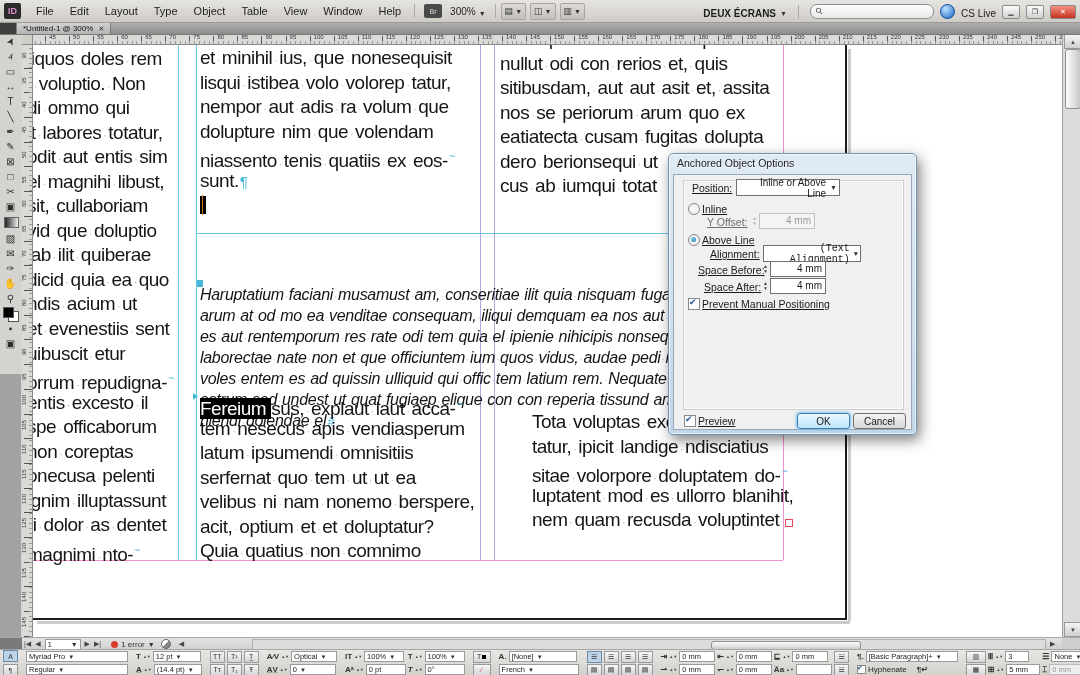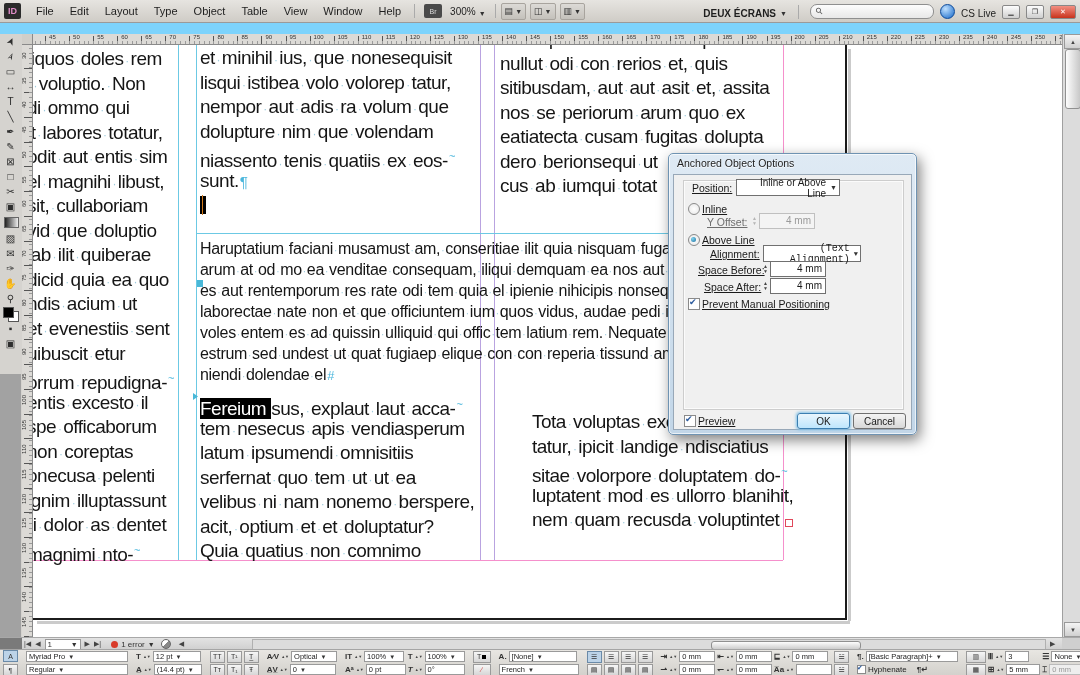--- a/index.html
+++ b/index.html
@@ -57,21 +57,21 @@
   .g-violet{background:#b9a3e0;}
   .anchormark{position:absolute;left:165px;top:236px;width:6px;height:7px;background:#49b8d8;}
   .portmark{position:absolute;left:161px;top:349px;width:5px;height:7px;background:#49b8d8;clip-path:polygon(0 0,100% 50%,0 100%);}
   .outport{position:absolute;left:753px;top:475px;width:6px;height:6px;border:1px solid #e0475a;background:#fff;}
   .anchored-object{position:absolute;left:168px;top:152px;width:6px;height:18px;background:#000;}
   .anchored-object::before{content:'';position:absolute;left:2px;top:-1px;width:1px;height:20px;background:#d07818;}
   
   .tblock{position:absolute;color:#151515;}
   .tblock .tl{white-space:nowrap;letter-spacing:-0.5px;}
   .body19 .tl{font-size:19px;line-height:24.55px;height:24.55px;}
-  .italicp{}
+  .italicp{font-style:italic;margin-top:46px;}
   .italicp .tl{font-size:16px;line-height:21px;height:21px;letter-spacing:-0.3px;}
   .wsp{display:inline-block;width:7px;text-align:center;color:#8fc3d8;font-size:12px;opacity:.85;}
   .italicp .wsp{width:5px;font-size:10px;}
   .sel{background:#000;color:#fff;padding-right:5px;}
   .dh{color:#4ab6dc;font-size:11px;vertical-align:super;margin-left:1px;}
   .pm{color:#4ab6dc;font-size:.8em;margin-left:1px;}
   
   .dialog{position:absolute;left:668px;top:153px;width:247px;height:280px;border:1px solid #6f93b2;border-radius:5px;background:linear-gradient(#dfeaf4,#c2d6e8);box-shadow:3px 5px 14px rgba(0,0,0,.5),inset 0 0 0 1px rgba(255,255,255,.65);z-index:40;font-size:10.5px;color:#1a1a1a;text-align:right;}
   .dlgtitle{height:17px;display:flex;align-items:center;padding-left:8px;font-size:10.5px;color:#222;text-shadow:0 1px 0 rgba(255,255,255,.8);}
   .dlgbody{position:absolute;left:4px;top:20px;width:237px;height:254px;background:#f0f0f0;border:1px solid #98a8b8;}
@@ -168,20 +168,27 @@
         <span class="mag">⚲</span>
       </div>
       <div class="orb"></div>
       <span class="cslive">CS Live</span>
       <div class="wb">▁</div>
       <div class="wb">❐</div>
       <div class="wb close">✕</div>
     </div>
   </div>
 
+  <div class="tabbar">
+    <div class="tabstub"></div>
+    <div class="doctab">
+      <span>*Untitled-1 @ 300%</span>
+      <span class="tabclose">✕</span>
+    </div>
+  </div>
 
   <div class="toolbar">
     <div>
         <div class="tool rot">➤</div>
         <div class="tool rot">➢</div>
         <div class="tool">▭</div>
         <div class="tool">↔</div>
         <div class="tool">T</div>
         <div class="tool">╲</div>
         <div class="tool">✒</div>

